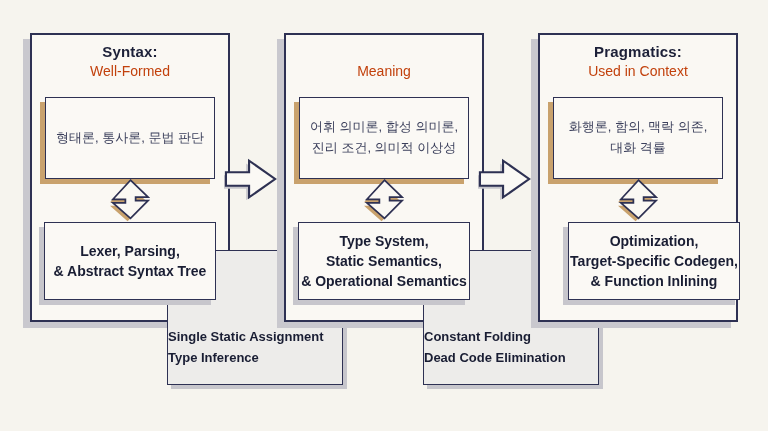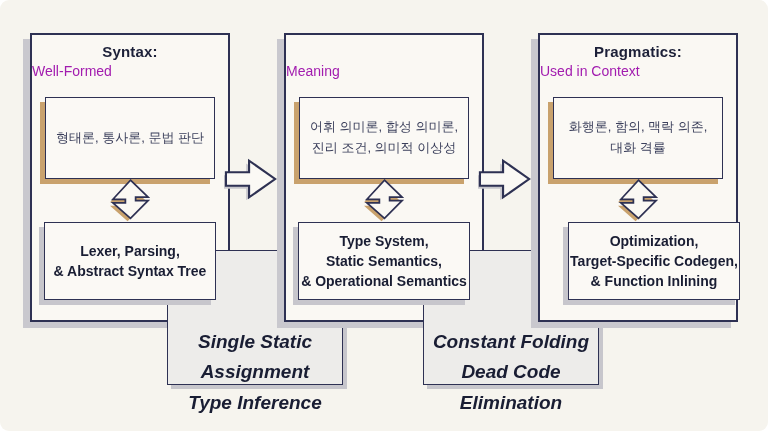--- a/index.html
+++ b/index.html
@@ -1,33 +1,32 @@
 <!DOCTYPE html>
 <html><head>
 <meta charset="utf-8">
 <style>
   html,body{margin:0;padding:0;}
   .canvas{
     position:relative;width:768px;height:431px;overflow:hidden;
     background:#f6f4ee;
     font-family:"Liberation Sans", sans-serif;
     color:#1c2038;
-    border-radius:9px;
   }
   
   .col{
     position:absolute;top:33px;width:200px;height:289px;box-sizing:border-box;
     background:#faf8f3;border:2px solid #2e3153;
     box-shadow:-7px 6px 0 0 #c9c8ce;
   }
   .col1{left:30px}.col2{left:284px}.col3{left:538px}
   .col-title{position:absolute;top:8px;left:0;right:0;text-align:center;
     font-size:15px;font-weight:bold;letter-spacing:.2px;}
-  .col-sub{position:absolute;top:28px;left:0;right:0;text-align:left;
-    font-size:14px;font-weight:normal;color:#a21caf;}
+  .col-sub{position:absolute;top:28px;left:0;right:0;text-align:center;
+    font-size:14px;font-weight:normal;color:#c2410c;}
   
   .kbox{
     position:absolute;top:97px;width:170px;height:82px;box-sizing:border-box;
     background:#fbf9f5;border:1.5px solid #2e3153;z-index:5;
     box-shadow:-5px 5px 0 0 #c9a26d;
     display:flex;flex-direction:column;align-items:center;justify-content:center;
     font-size:13px;line-height:1.6;color:#3c405c;text-align:center;
   }
   .kbox1{left:45px}.kbox2{left:299px}.kbox3{left:553px}
   
@@ -40,22 +39,22 @@
   }
   .bbox1{left:44px}.bbox2{left:298px}.bbox3{left:568px}
   
   .bridge{
     position:absolute;top:250px;width:176px;height:135px;box-sizing:border-box;
     background:#edecea;border:1.6px solid #2e3153;
     box-shadow:4px 4px 0 0 #c7c6cc;
   }
   .bridgeA{left:167px}.bridgeB{left:423px}
   .bridge-text{
-    position:absolute;left:0;right:0;top:76px;text-align:center;
-    font-size:19px;font-weight:bold;line-height:1.6;color:#191d33;font-style:italic;
+    position:absolute;left:0;right:0;top:76px;text-align:left;
+    font-size:13px;font-weight:bold;line-height:1.6;color:#191d33;
   }
   
   .rarrow{position:absolute;top:158px;width:54px;height:42px;z-index:6;}
   .ra1{left:224px}.ra2{left:478px}
   .darrow{position:absolute;top:176px;width:41px;height:48px;z-index:5;}
   .da1{left:110px}.da2{left:364px}.da3{left:618px}
 </style>
 </head>
 <body>
 

